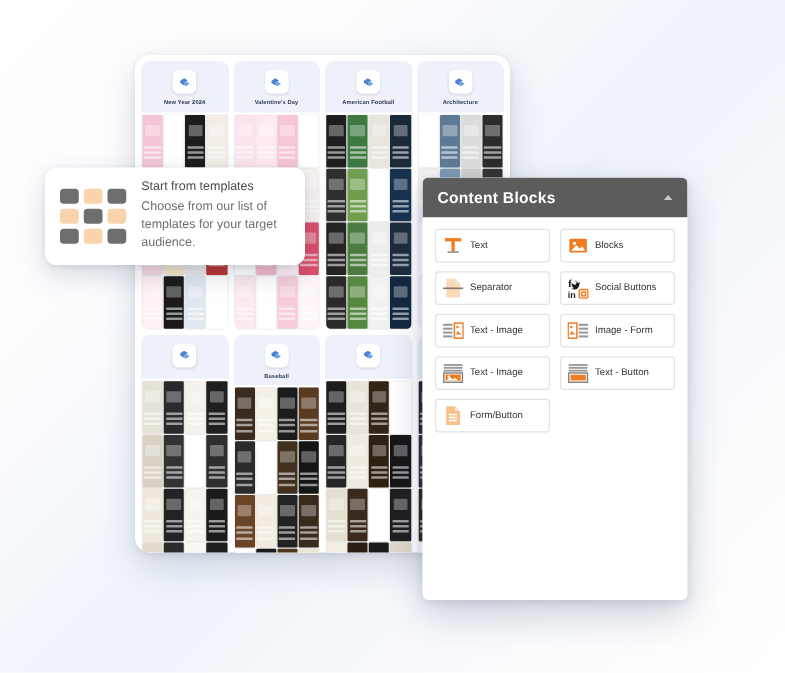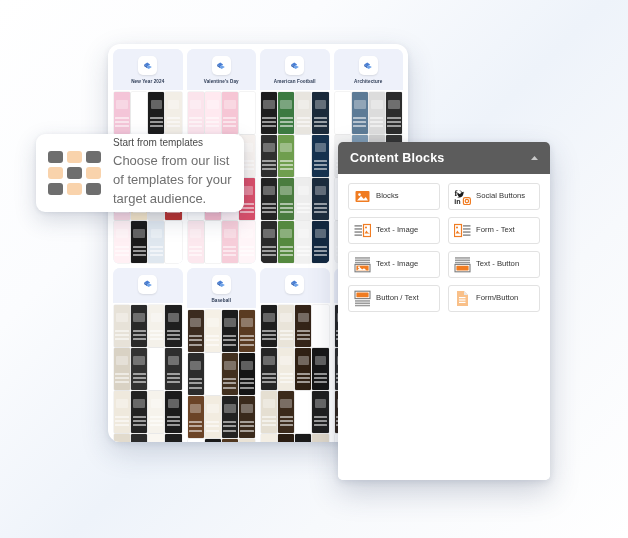--- a/index.html
+++ b/index.html
@@ -112,21 +112,21 @@
   .sw-dark  { background: #6e6e6e; }
   .sw-peach { background: #f9d3ac; }
   #tooltip-text { flex: 1 1 auto; min-width: 0; }
   #tooltip-title {
     font-size: 10px;
     color: #4a4a4a;
     margin-bottom: 4px;
     line-height: 1.1;
   }
   #tooltip-body {
-    font-size: 13px;
+    font-size: 10px;
     color: #6f6f6f;
     line-height: 1.45;
   }
 
   
   #cb-panel {
     position: absolute;
     left: 338px; top: 142px;
     width: 212px; height: 338px;
     background: #ffffff;
@@ -1040,26 +1040,46 @@
     <span id="cb-collapse">
       <svg width="9" height="6" viewBox="0 0 9 6">
           <path d="M4.5 1 L8 5 L1 5 Z" fill="#c9c9c9"></path>
         </svg>
     </span>
   </div>
   <div id="cb-body">
       <div class="blk">
         <span class="blk-icon">
           <svg width="17" height="17" viewBox="0 0 17 17">
+            <rect x="2" y="2.5" width="13" height="2.6" fill="#f07c22"></rect>
+            <rect x="7.2" y="2.5" width="2.6" height="11" fill="#f07c22"></rect>
+            <rect x="4" y="13" width="9" height="1.4" fill="#9a9a9a"></rect>
+          </svg>
+        </span>
+        <span class="blk-label">Text</span>
+      </div>
+      <div class="blk">
+        <span class="blk-icon">
+          <svg width="17" height="17" viewBox="0 0 17 17">
             <rect x="1.5" y="3" width="14" height="11" fill="#f07c22" rx="1"></rect>
             <circle cx="5.5" cy="6.6" r="1.3" fill="#ffffff"></circle>
             <path d="M3 12.5 L7 8 L9.8 11 L11.8 9 L14 12.5 Z" fill="#ffffff"></path>
           </svg>
         </span>
         <span class="blk-label">Blocks</span>
+      </div>
+      <div class="blk">
+        <span class="blk-icon">
+          <svg width="17" height="17" viewBox="0 0 17 17">
+            <path d="M3 1 H10 L14 5 V16 H3 Z" fill="#fbd9b6"></path>
+            <path d="M10 1 L14 5 H10 Z" fill="#e8e8e8"></path>
+            <rect x="0.5" y="8" width="16" height="1.3" fill="#7d7d7d"></rect>
+          </svg>
+        </span>
+        <span class="blk-label">Separator</span>
       </div>
       <div class="blk">
         <span class="blk-icon">
           <svg width="17" height="17" viewBox="0 0 17 17">
             <text x="0.5" y="7.6" font-size="8.5" font-weight="bold" font-family="&quot;Liberation Serif&quot;, serif" fill="#1a1a1a">f</text>
             <path d="M5 2.2 c1.6 .2 2.6 1.3 3.6 2.1 .5-.1 1-.4 1.4-.7 -.1 .5-.4 .9-.8 1.2 .4-.05 .8-.16 1.1-.3 -.25 .4-.6 .75-.95 1 .05 2-1.5 4.1-4.1 4.1 -.8 0-1.55-.23-2.2-.63 .75 .1 1.5-.12 2.05-.55 -.6-.01-1.12-.41-1.3-.96 .22 .04 .43 .03 .63-.02 -.66-.13-1.13-.73-1.12-1.37 .18 .1 .39 .16 .6 .17 -.6-.4-.8-1.2-.45-1.85 .75 .9 1.85 1.5 3.05 1.56 -.2-.9 .45-1.77 1.37-1.78z" fill="#1a1a1a"></path>
             <text x="0.2" y="16" font-size="7.2" font-weight="bold" font-family="&quot;Liberation Sans&quot;, sans-serif" fill="#1a1a1a">in</text>
             <rect x="9.4" y="9.6" width="7" height="7" fill="none" rx="1.6" stroke="#f07c22" stroke-width="1.2"></rect>
             <circle cx="12.9" cy="13.1" r="1.7" fill="none" stroke="#f07c22" stroke-width="1.2"></circle>
           </svg>
@@ -1085,21 +1105,21 @@
           <svg width="17" height="17" viewBox="0 0 17 17">
             <rect x="0.5" y="2.5" width="7" height="12" fill="none" stroke="#f07c22" stroke-width="1.2"></rect>
             <path d="M1.6 11.5 L3.4 8.6 L4.8 10.6 L7 11.5 Z" fill="#f07c22"></path>
             <circle cx="3" cy="5.6" r="1" fill="#f07c22"></circle>
             <rect x="9" y="3" width="7.5" height="1.7" fill="#9a9a9a"></rect>
             <rect x="9" y="6.1" width="7.5" height="1.7" fill="#9a9a9a"></rect>
             <rect x="9" y="9.2" width="7.5" height="1.7" fill="#9a9a9a"></rect>
             <rect x="9" y="12.3" width="7.5" height="1.7" fill="#9a9a9a"></rect>
           </svg>
         </span>
-        <span class="blk-label">Form - Text</span>
+        <span class="blk-label">Image - Form</span>
       </div>
       <div class="blk">
         <span class="blk-icon">
           <svg width="17" height="17" viewBox="0 0 17 17">
             <rect x="1" y="1.2" width="15" height="1.5" fill="#9a9a9a"></rect>
             <rect x="1" y="3.5" width="15" height="1.5" fill="#9a9a9a"></rect>
             <rect x="1" y="5.8" width="15" height="1.5" fill="#9a9a9a"></rect>
             <rect x="1" y="8.4" width="15" height="7.4" fill="none" stroke="#7d7d7d" stroke-width="1.1"></rect>
             <rect x="2.4" y="9.6" width="12.2" height="5" fill="#f07c22"></rect>
             <circle cx="5" cy="11.3" r="1" fill="#ffffff"></circle>
@@ -1116,32 +1136,20 @@
             <rect x="1" y="5.8" width="15" height="1.5" fill="#9a9a9a"></rect>
             <rect x="1" y="8.4" width="15" height="7.4" fill="none" stroke="#7d7d7d" stroke-width="1.1"></rect>
             <rect x="2.4" y="9.8" width="12.2" height="4.6" fill="#f07c22" rx="0.6"></rect>
           </svg>
         </span>
         <span class="blk-label">Text - Button</span>
       </div>
       <div class="blk">
         <span class="blk-icon">
           <svg width="17" height="17" viewBox="0 0 17 17">
-            <rect x="1" y="1.2" width="15" height="7.4" fill="none" stroke="#7d7d7d" stroke-width="1.1"></rect>
-            <rect x="2.4" y="2.4" width="12.2" height="4.8" fill="#f07c22" rx="0.6"></rect>
-            <rect x="1" y="10.2" width="15" height="1.5" fill="#9a9a9a"></rect>
-            <rect x="1" y="12.5" width="15" height="1.5" fill="#9a9a9a"></rect>
-            <rect x="1" y="14.799999999999999" width="15" height="1.5" fill="#9a9a9a"></rect>
-          </svg>
-        </span>
-        <span class="blk-label">Button / Text</span>
-      </div>
-      <div class="blk">
-        <span class="blk-icon">
-          <svg width="17" height="17" viewBox="0 0 17 17">
             <path d="M3 1 H10 L14 5 V16 H3 Z" fill="#f9c089"></path>
             <path d="M10 1 L14 5 H10 Z" fill="#e8e8e8"></path>
             <rect x="5" y="7" width="6.5" height="1.2" fill="#ffffff"></rect>
             <rect x="5" y="9.4" width="6.5" height="1.2" fill="#ffffff"></rect>
             <rect x="5" y="11.8" width="6.5" height="1.2" fill="#ffffff"></rect>
           </svg>
         </span>
         <span class="blk-label">Form/Button</span>
       </div>
     </div>

